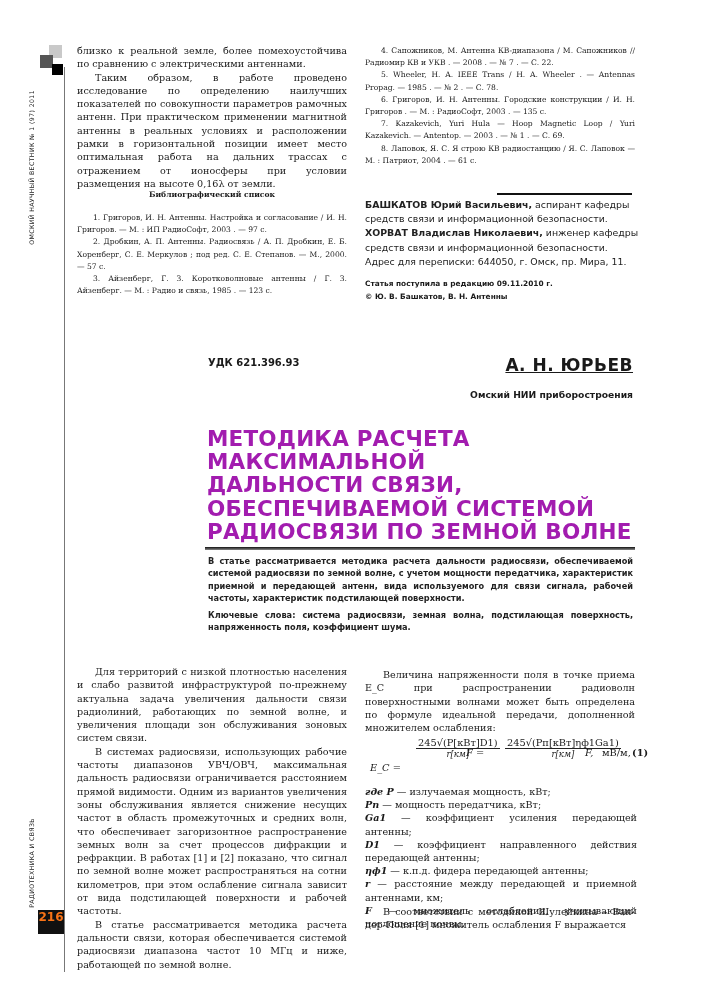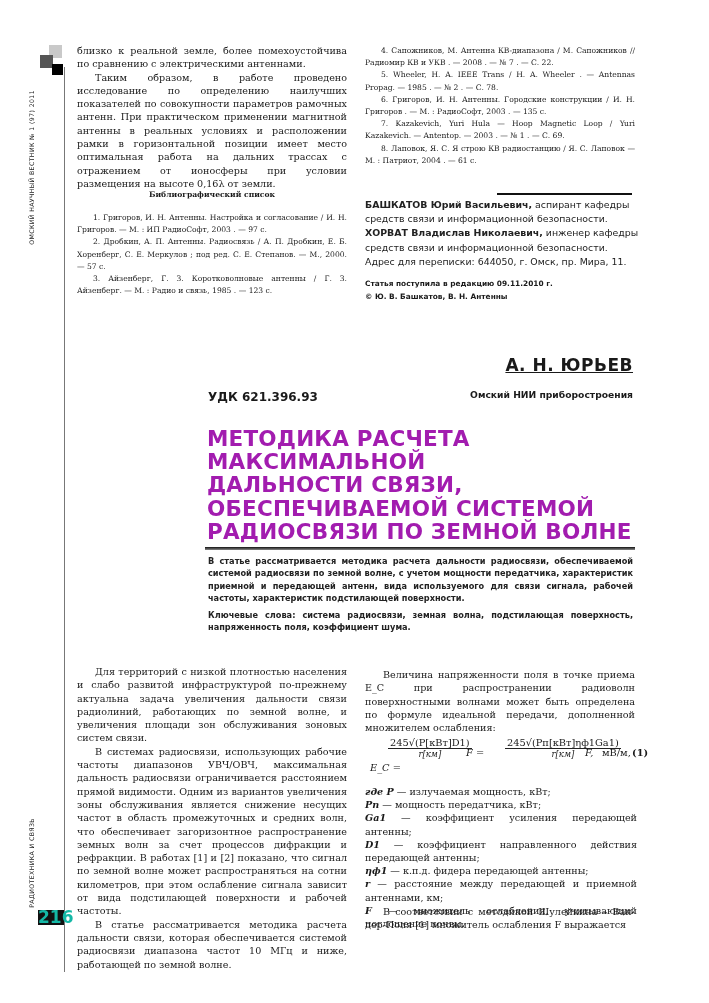--- a/index.html
+++ b/index.html
@@ -16,59 +16,59 @@
 
   .vert-top { left: 28px; top: 90px; width: 16px; height: 170px; }
   .vert-top span, .vert-bot span {
     position: absolute; left: 0; top: 0; transform-origin: 0 0;
     transform: rotate(-90deg) translateX(-170px);
     white-space: nowrap; font-family: "DejaVu Sans", sans-serif; font-size: 6.2px; letter-spacing: 0.4px; width: 170px; text-align: right; color: #222;
   }
   .vert-bot { left: 28px; top: 818px; width: 16px; height: 100px; }
   .vert-bot span { transform: rotate(-90deg) translateX(-100px); width: 100px; text-align: right; }
 
-  .pagenum { left: 38px; top: 910px; width: 26px; height: 15px; background: #111; color: #14b8a6; font-family: "DejaVu Sans", sans-serif; font-weight: bold; font-size: 17px; line-height: 15px; text-align: center; }
+  .pagenum { left: 38px; top: 910px; width: 26px; height: 24px; background: #111; color: #f97316; font-family: "DejaVu Sans", sans-serif; font-weight: bold; font-size: 12px; line-height: 15px; text-align: center; }
 
   
   .col { font-size: 9.6px; line-height: 13.3px; text-align: justify; }
   .col p { margin: 0; text-indent: 18px; }
   .col p.noind { text-indent: 0; }
 
   .top-left { left: 77px; top: 44px; width: 270px; }
   .bib-title { left: 77px; top: 190px; width: 270px; text-align: center; font-size: 7.6px; font-weight: bold; }
   .bib { font-size: 7.6px; line-height: 12.2px; text-align: justify; }
   .bib p { margin: 0; text-indent: 16px; }
   .bib-left { left: 77px; top: 212px; width: 270px; }
   .bib-right { left: 365px; top: 45px; width: 270px; }
 
   .author-rule { left: 497px; top: 193px; width: 135px; height: 2px; background: #111; }
   .authors { left: 365px; top: 198px; width: 275px; font-family: "DejaVu Sans", sans-serif; font-size: 9.4px; line-height: 14.2px; color: #222; }
   .authors b { font-weight: bold; }
   .received { left: 365px; top: 278px; width: 275px; font-family: "DejaVu Sans", sans-serif; font-size: 7.4px; line-height: 12.5px; font-weight: bold; }
 
-  .udk { left: 208px; top: 357px; font-family: "DejaVu Sans", sans-serif; font-weight: bold; font-size: 12px; margin-top: 33px; }
+  .udk { left: 208px; top: 357px; font-family: "DejaVu Sans", sans-serif; font-weight: bold; font-size: 10px; }
   .author-name { right: 76px; top: 355px; font-family: "DejaVu Sans", sans-serif; font-weight: bold; font-size: 17px; letter-spacing: 0.5px; text-decoration: underline; }
   .affil { right: 76px; top: 389px; font-family: "DejaVu Sans", sans-serif; font-weight: bold; font-size: 9.2px; }
 
   .title { left: 207px; top: 427px; width: 420px; font-family: "DejaVu Sans", sans-serif; font-weight: bold; font-size: 21.5px; line-height: 23.2px; letter-spacing: 0.2px; color: #a21caf; }
   .title div { white-space: nowrap; }
   .title-rule { left: 205px; top: 547px; width: 430px; height: 3px; background: linear-gradient(#111, #888); }
 
   .abstract { left: 208px; top: 555px; width: 425px; font-family: "DejaVu Sans", sans-serif; font-weight: bold; font-size: 8.2px; line-height: 12.4px; text-align: justify; color: #222; }
   .abstract p { margin: 0 0 4px 0; }
 
   .body-left { left: 77px; top: 665px; width: 270px; }
   .body-right { left: 365px; top: 668px; width: 270px; }
 
   .formula { left: 370px; top: 737px; width: 270px; height: 36px; font-family: "DejaVu Serif", serif; font-size: 9.8px; }
   .formula .lhs { position: absolute; left: 0; top: 25px; font-style: italic; }
   .frac { position: absolute; top: 0; text-align: center; }
   .frac .num { display: block; padding: 0 2px; border-bottom: 1px solid #222; white-space: nowrap; }
   .frac .den { display: block; font-style: italic; font-size: 8.5px; }
-  .f1 { left: 18px; }
+  .f1 { left: 46px; }
   .f2 { left: 135px; }
   .formula .mid1 { position: absolute; left: 96px; top: 10px; font-style: italic; }
   .formula .mid2 { position: absolute; left: 215px; top: 10px; font-style: italic; white-space: nowrap; }
   .formula .unit { position: absolute; left: 232px; top: 10px; white-space: nowrap; }
   .formula .num-label { position: absolute; left: 262px; top: 10px; font-weight: bold; }
 
   .defs { left: 365px; top: 785px; width: 272px; font-size: 9.6px; line-height: 13.2px; text-align: justify; }
   .defs p { margin: 0; }
   .defs i { font-style: italic; font-weight: bold; }
   .after { left: 365px; top: 905px; width: 270px; }

